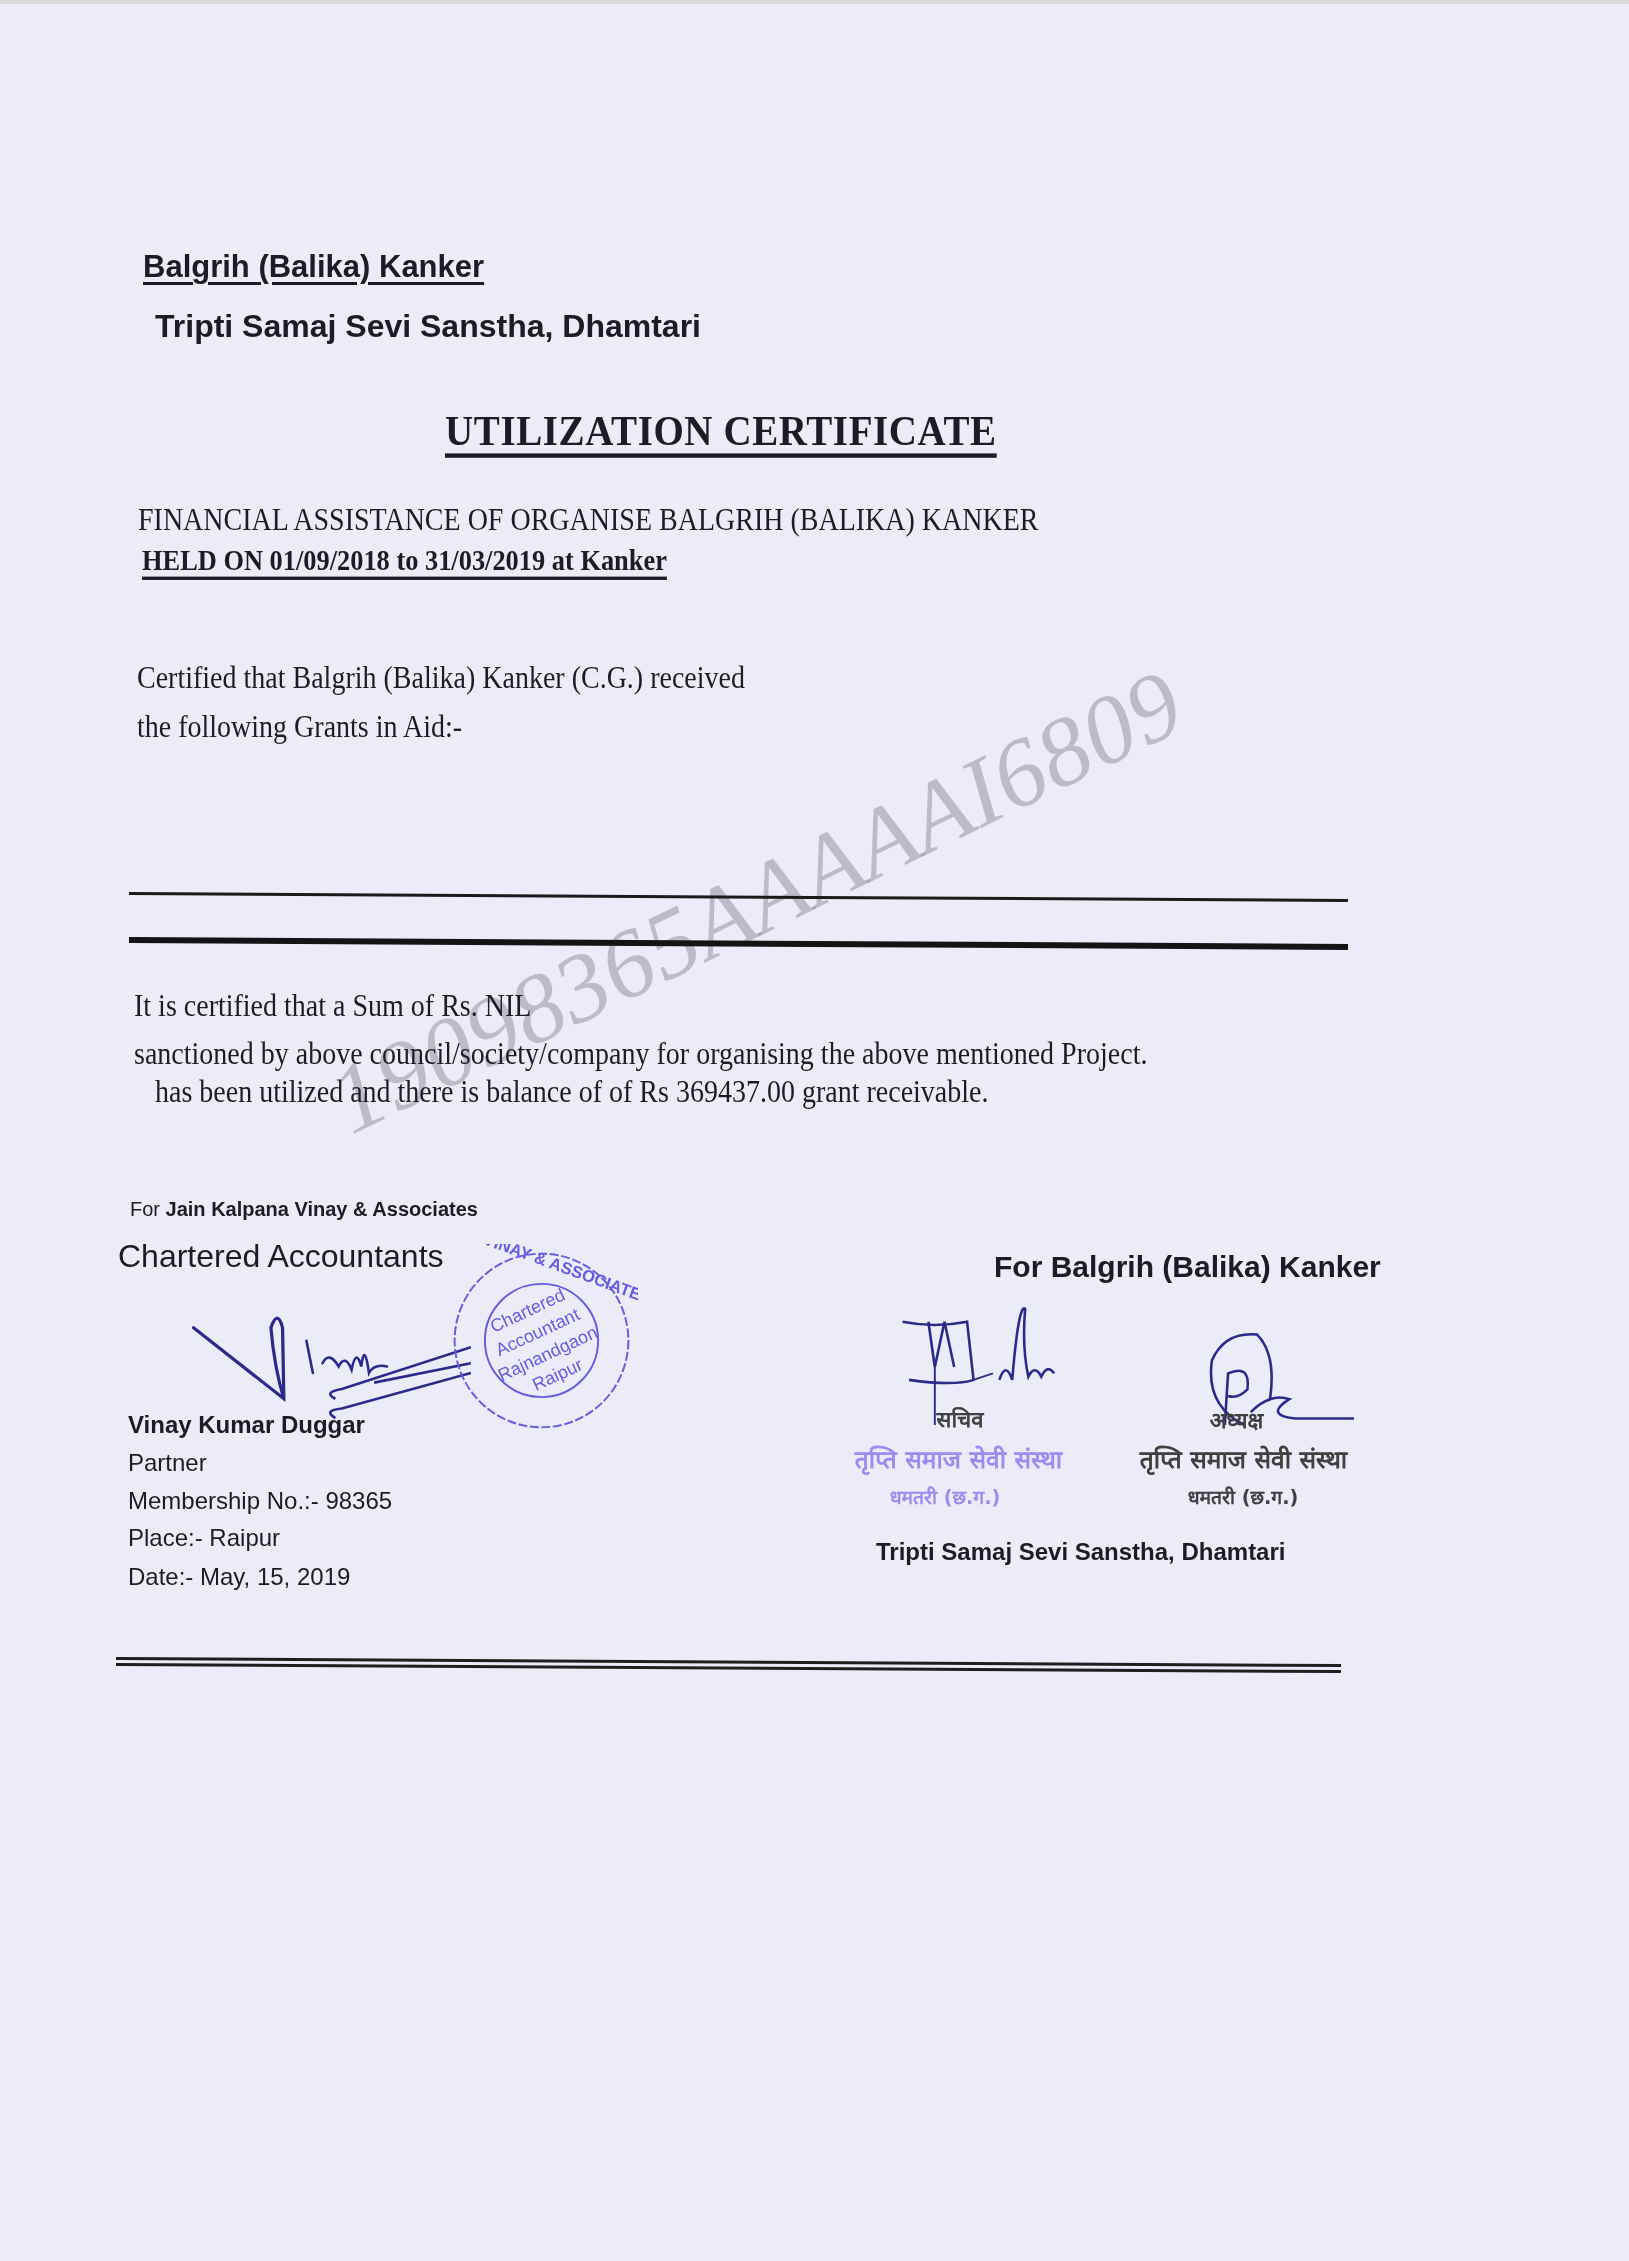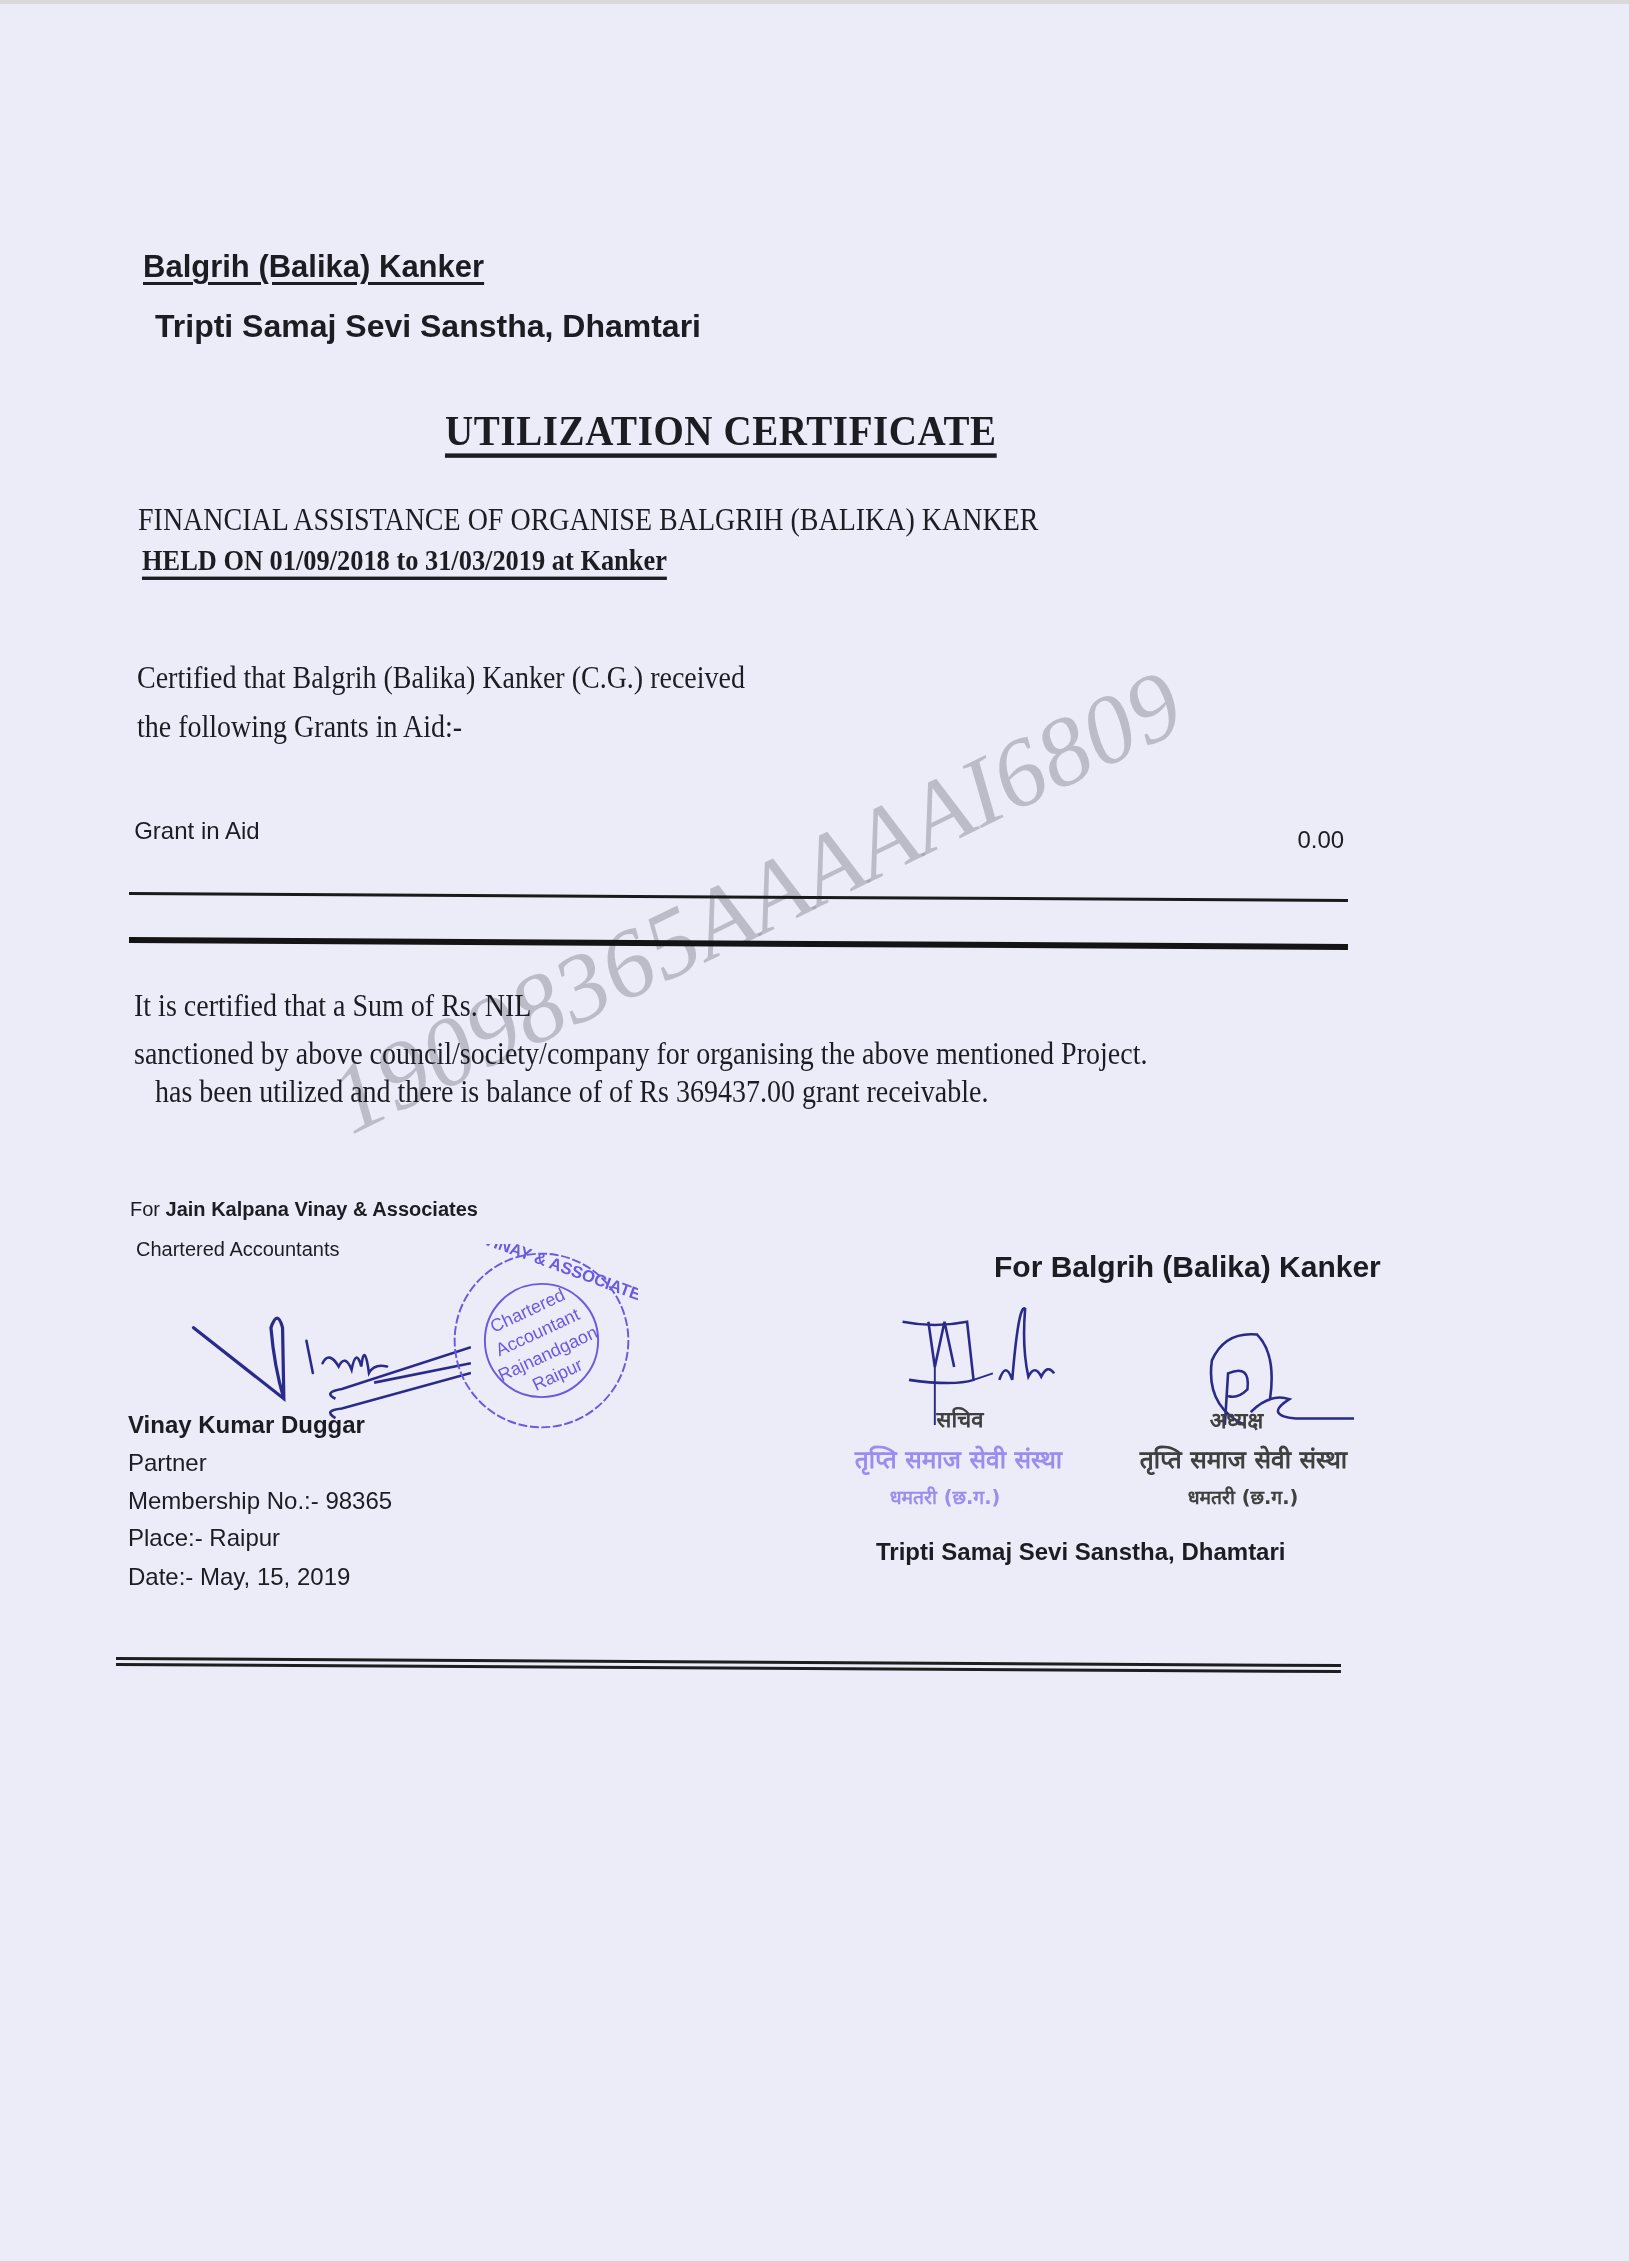--- a/index.html
+++ b/index.html
@@ -34,21 +34,21 @@
     .rule-thick { position: absolute; left: 0; width: 1219px; height: 5.8px; background: #141414; transform: rotate(0.33deg); transform-origin: left center; }
 
     .sum-line-1 { left: 134px; top: 988px; font-size: 28px; transform: scaleY(1.1); transform-origin: left top; }
     .sum-line-2 { left: 134px; top: 1036px; font-size: 28px; transform: scaleY(1.1); transform-origin: left top; }
     .sum-line-3 { left: 155px; top: 1074px; font-size: 28px; transform: scaleY(1.1); transform-origin: left top; }
 
     .watermark { position: absolute; left: 361px; top: 1045px; font-size: 97px; font-style: italic; color: rgba(150,150,160,0.55); transform: rotate(-26deg); transform-origin: left bottom; letter-spacing: 1.3px; }
 
     .ca-for { left: 130px; top: 1198px; font-size: 20px; }
     .ca-for b { font-weight: bold; }
-    .ca-designation { left: 136px; top: 1238px; font-size: 20px; }
+    .ca-designation { left: 118px; top: 1238px; font-size: 32px; }
     .ca-name { left: 128px; top: 1411px; font-size: 24px; font-weight: bold; }
     .ca-detail { left: 128px; font-size: 24px; }
     .ca-partner { top: 1449px; }
     .ca-membership { top: 1487px; }
     .ca-place { top: 1524px; }
     .ca-date { top: 1563px; }
 
     .ca-signature { position: absolute; left: 187px; top: 1302px; width: 284px; height: 129px; }
     .ca-stamp { position: absolute; left: 445px; top: 1244px; width: 193px; height: 193px; }
 
@@ -79,24 +79,20 @@
 <div class="abs serif cert-title">UTILIZATION CERTIFICATE</div>
 <div class="abs serif fin-line">FINANCIAL ASSISTANCE OF ORGANISE BALGRIH (BALIKA) KANKER</div>
 <div class="abs serif held-line">HELD ON 01/09/2018 to 31/03/2019 at Kanker</div>
 
 <div class="abs serif certified-1">Certified that Balgrih (Balika) Kanker   (C.G.)  received</div>
 <div class="abs serif certified-2">the  following Grants in Aid:-</div>
 
 <div class="serif watermark">19098365AAAAAI6809</div>
 
 <div class="fin-table sans">
-  <div class="fin-row">
-    <span class="fin-label">Grant in Aid</span>
-    <span class="fin-value">0.00</span>
-  </div>
   <div class="rule-thin" style="top:83px;"></div>
   <div class="rule-thick" style="top:128px;"></div>
 </div>
 
 <div class="abs serif sum-line-1">It is certified that a Sum of Rs. NIL</div>
 <div class="abs serif sum-line-2">sanctioned by above council/society/company for organising the above mentioned Project.</div>
 <div class="abs serif sum-line-3">has been utilized and there is balance of of Rs 369437.00 grant receivable.</div>
 
 <div class="abs sans ca-for">
   <span>For</span>

